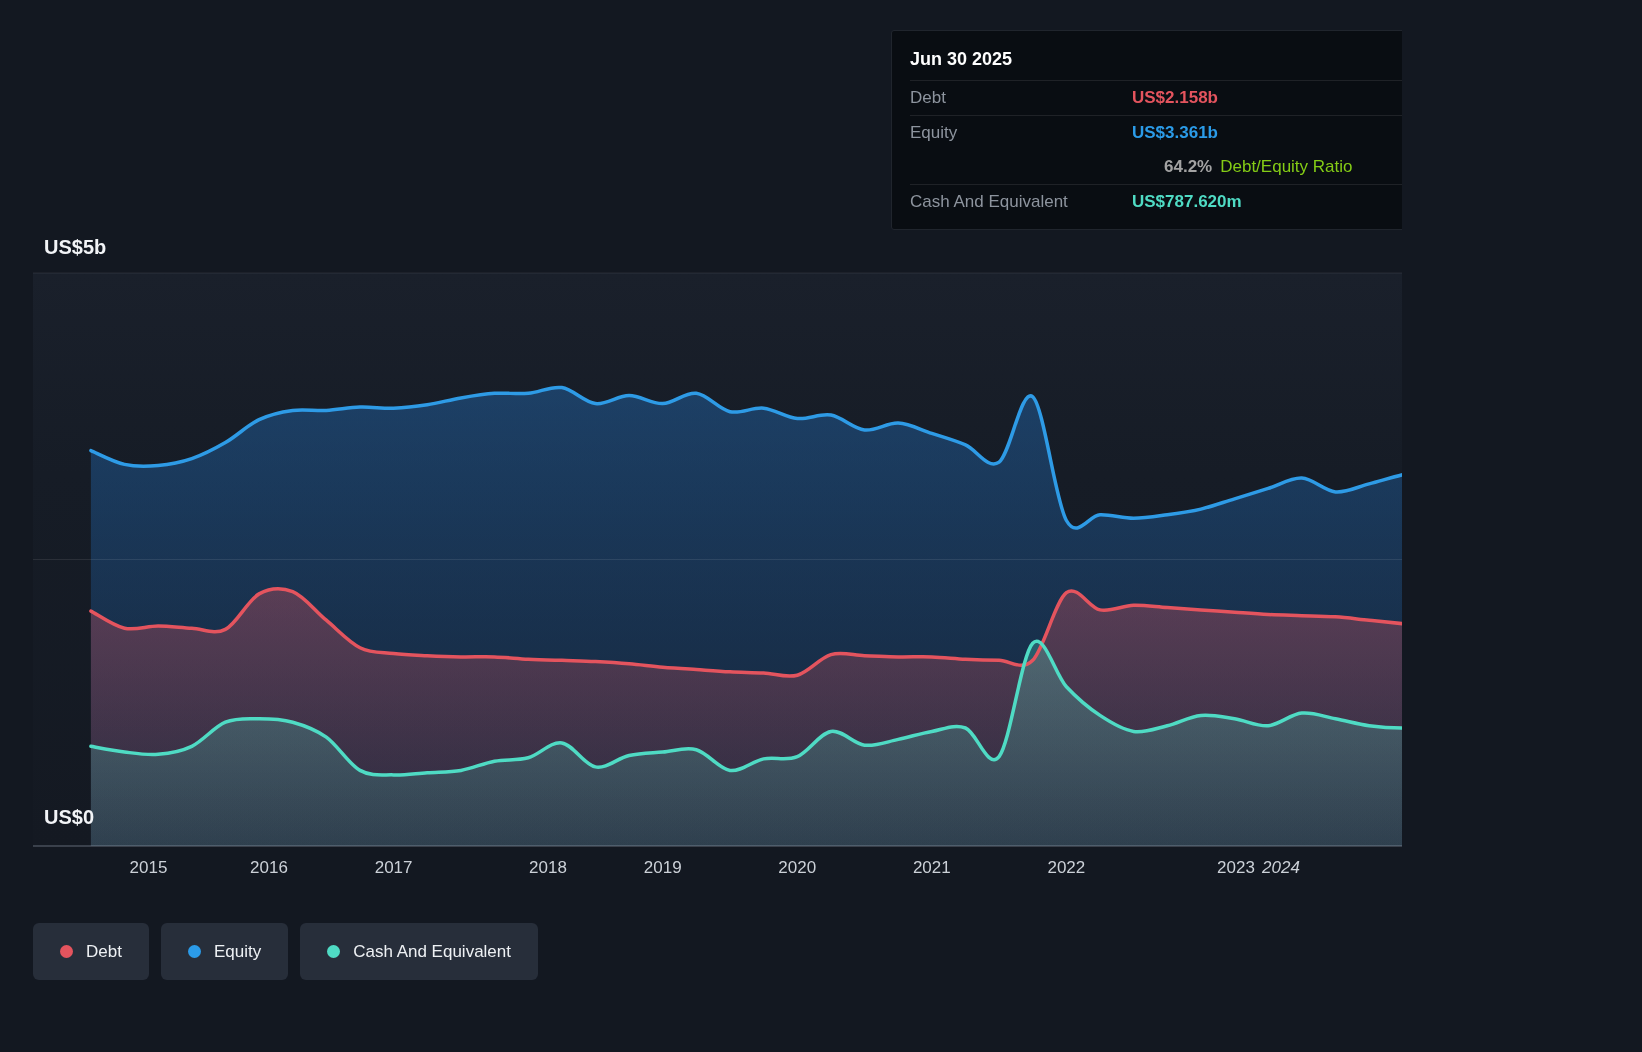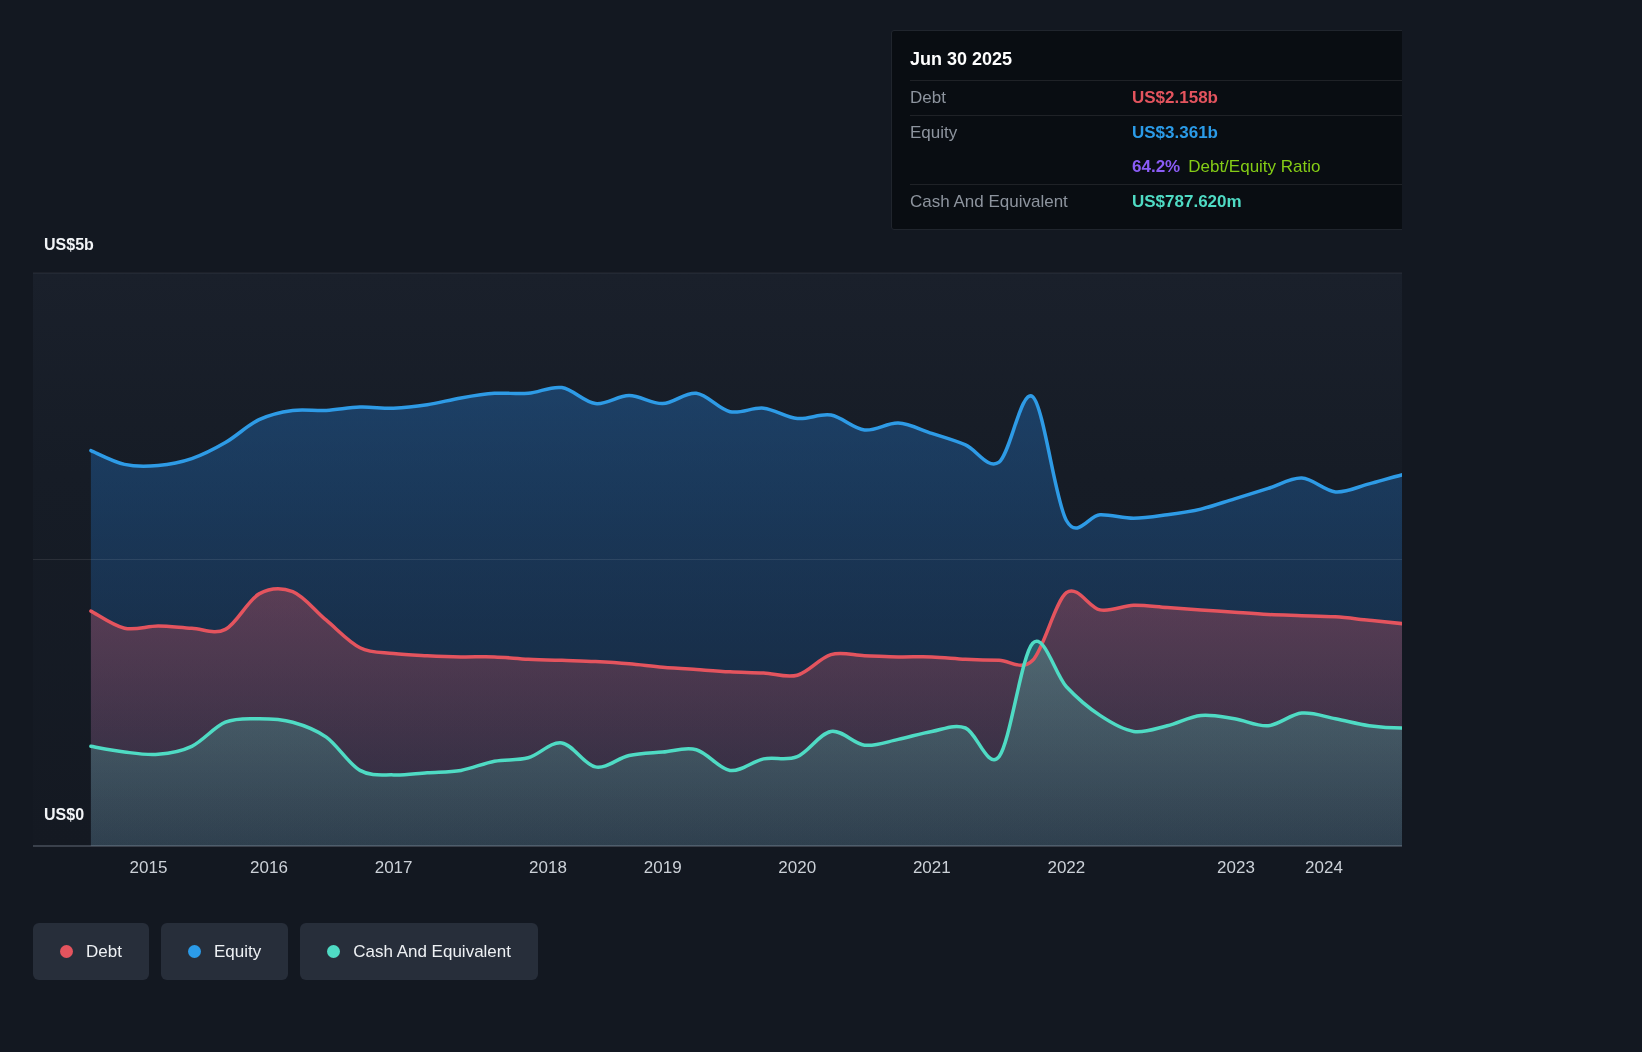--- a/index.html
+++ b/index.html
@@ -1,19 +1,19 @@
 <!DOCTYPE html>
 <html><head>
 <meta charset="utf-8">
 <style>
   html,body{margin:0;padding:0;background:#131821;}
   .app{position:relative;width:1402px;height:1052px;overflow:hidden;
        font-family:"Liberation Sans",sans-serif;color:#e8ebef;background:#131821;}
   #chart{position:absolute;left:0;top:0;width:1642px;height:1052px;display:block;}
-  .y-label{position:absolute;left:44px;font-size:16px;font-weight:700;color:#f2f4f7;z-index:2;}
+  .y-label{position:absolute;left:44px;font-size:20px;font-weight:700;color:#f2f4f7;z-index:2;}
   .y-label.top{top:236px;}
   .y-label.bottom{top:806px;}
   .x-axis{position:absolute;left:0;top:858px;width:1642px;height:30px;z-index:2;}
   .x-axis .tick{position:absolute;transform:translateX(-50%);font-size:17px;color:#ccd1d8;white-space:nowrap;}
   .tooltip{position:absolute;left:891px;top:30px;width:648px;background:#090d12;
            border:1px solid #20252d;border-radius:3px;padding:12px 18px 10px;box-sizing:border-box;z-index:5;}
   .t-date{font-size:18px;font-weight:700;color:#ffffff;padding:6px 0 10px;
           border-bottom:1px solid rgba(255,255,255,0.09);}
   .t-row{display:flex;align-items:center;padding:7px 0;font-size:17px;}
   .t-row.divider{border-bottom:1px solid rgba(255,255,255,0.09);}
@@ -37,21 +37,21 @@
         <div class="t-row divider">
           <span class="t-label">Debt</span>
           <span class="t-value" style="color: rgb(228, 84, 94);">US$2.158b</span>
         </div>
         <div class="t-row">
           <span class="t-label">Equity</span>
           <span class="t-value" style="color: rgb(43, 155, 232);">US$3.361b</span>
         </div>
         <div class="t-row divider">
           <span class="t-label"></span>
-          <span class="t-value" style="color: #8b5cf6;">64.2%</span>
+          <span class="t-value" style="color: #a3a3a3; margin-left: 32px;">64.2%</span>
           <span class="t-suffix">Debt/Equity Ratio</span>
         </div>
         <div class="t-row">
           <span class="t-label">Cash And Equivalent</span>
           <span class="t-value" style="color: rgb(79, 219, 196);">US$787.620m</span>
         </div>
       </div>
   </div>
 
   <div class="y-label top">US$5b</div>
@@ -95,21 +95,21 @@
   <div class="x-axis">
       <span class="tick" style="left: 124.496px; margin-left: 24px;">2015</span>
       <span class="tick" style="left: 269px;">2016</span>
       <span class="tick" style="left: 393.604px;">2017</span>
       <span class="tick" style="left: 548px;">2018</span>
       <span class="tick" style="left: 662.711px;">2019</span>
       <span class="tick" style="left: 797.264px;">2020</span>
       <span class="tick" style="left: 931.818px;">2021</span>
       <span class="tick" style="left: 1066.37px;">2022</span>
       <span class="tick" style="left: 1236px;">2023</span>
-      <span class="tick" style="left: 1324px;">2024</span>
+      <span class="tick" style="left: 1281px; font-style: italic;">2024</span>
       <span class="tick" style="left: 1470.03px;">2025</span>
     </div>
 
   <div class="legend">
       <div class="pill">
         <span class="dot" style="background: rgb(228, 84, 94);"></span>
         <span class="pill-label">Debt</span>
       </div>
       <div class="pill">
         <span class="dot" style="background: rgb(43, 155, 232);"></span>

